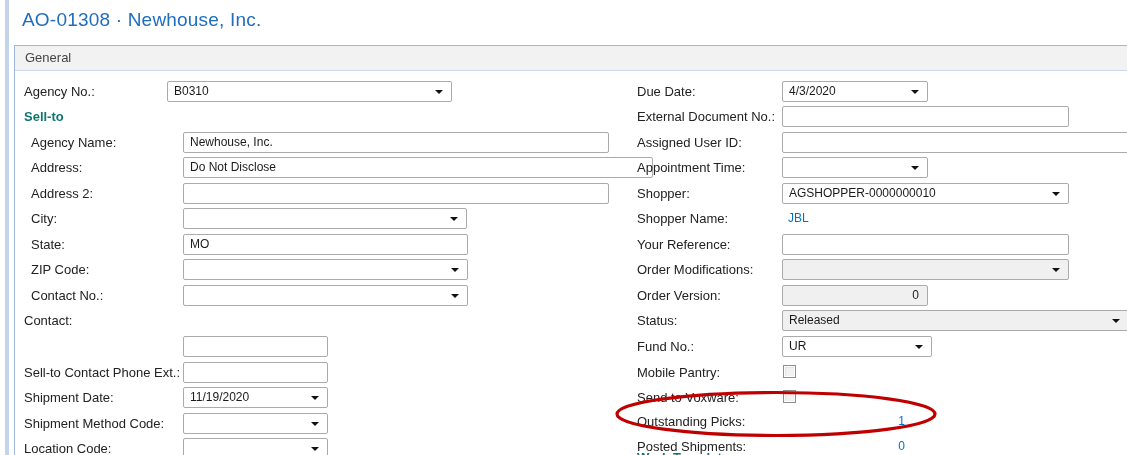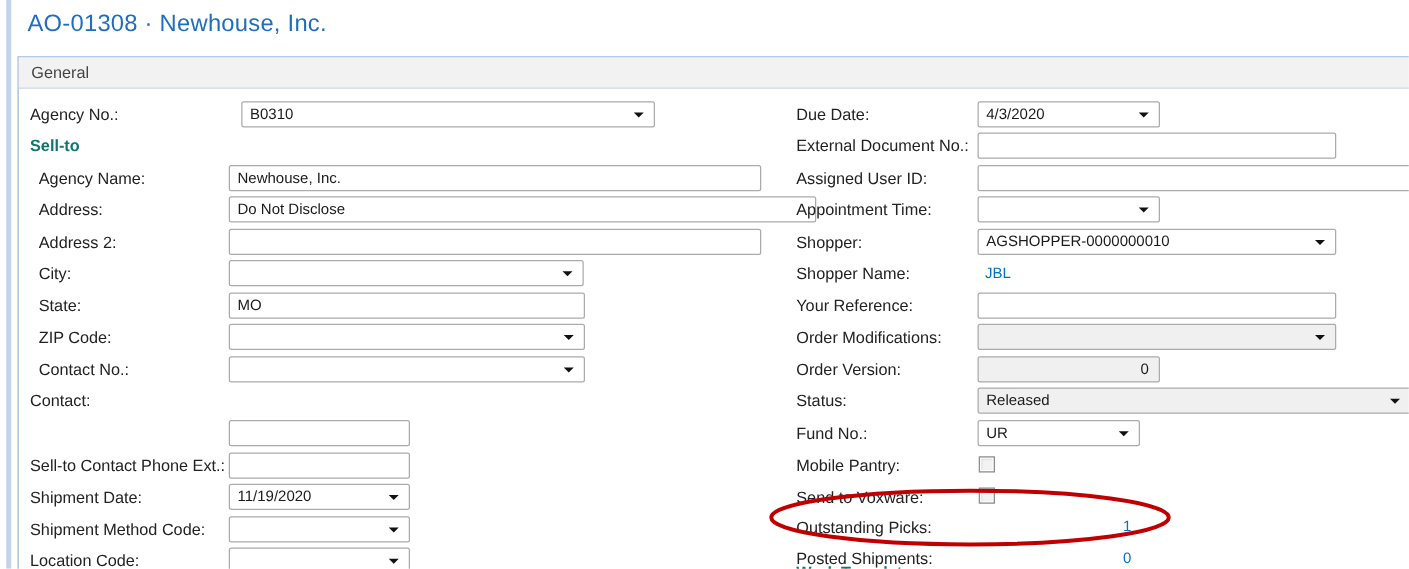--- a/index.html
+++ b/index.html
@@ -59,21 +59,21 @@
 <div class="leftbar"></div>
 
 <div class="pagetitle">AO-01308 · Newhouse, Inc.</div>
 
 <div class="groupbox">
   <div class="hdr">General</div>
 </div>
 
 <div class="frow" style="top:81px">
   <span class="lbl" style="left:24px">Agency No.:</span>
-  <div class="fld" style="left:193px;width:331px">
+  <div class="fld" style="left:167px;width:285px">
     <span>B0310</span>
     <span class="arr"></span>
   </div>
 </div>
 
 <div class="frow" style="top:106px">
   <span class="lbl bold" style="left:24px">Sell-to</span>
 </div>
 
 <div class="frow" style="top:132px">
@@ -237,21 +237,21 @@
 <div class="frow" style="top:310px">
   <span class="lbl" style="left:637px">Status:</span>
   <div class="fld dis" style="left:782px;width:347px">
     <span>Released</span>
     <span class="arr"></span>
   </div>
 </div>
 
 <div class="frow" style="top:336px">
   <span class="lbl" style="left:637px">Fund No.:</span>
-  <div class="fld" style="left:782px;width:130px">
+  <div class="fld" style="left:782px;width:150px">
     <span>UR</span>
     <span class="arr"></span>
   </div>
 </div>
 
 <div class="frow" style="top:362px">
   <span class="lbl" style="left:637px">Mobile Pantry:</span>
   <span class="chk"></span>
 </div>
 

